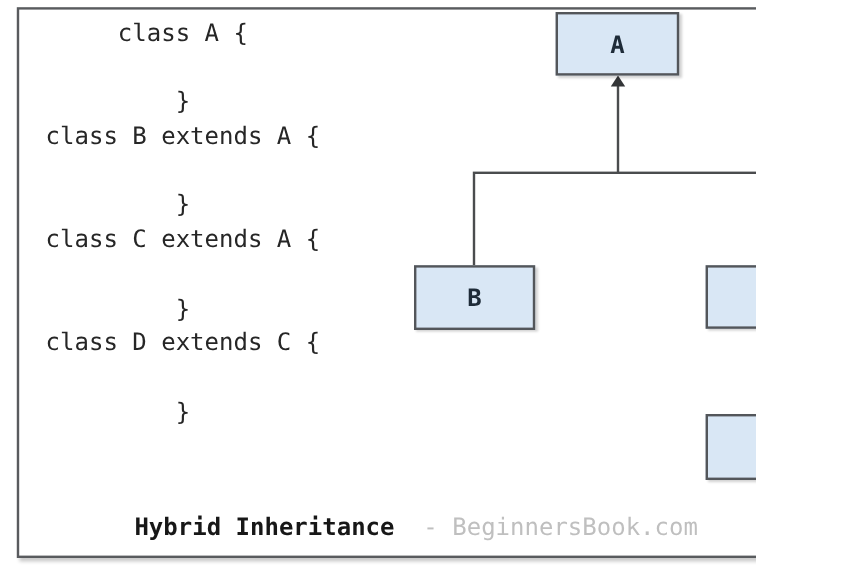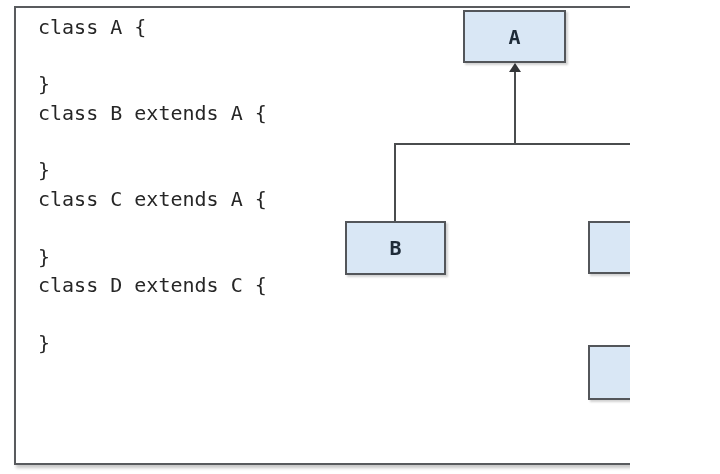--- a/index.html
+++ b/index.html
@@ -4,20 +4,21 @@
 <style>
   * { margin: 0; padding: 0; box-sizing: border-box; }
   html, body { background: #ffffff; }
   #stage {
     position: relative;
     width: 630px;
     height: 474px;
     background: #ffffff;
     overflow: hidden;
     font-family: "DejaVu Sans Mono", "Liberation Mono", monospace;
+    text-align: center;
   }
   .frame {
     position: absolute;
     left: 14px; top: 6px;
     width: 699px; height: 459px;
     border: 2px solid #595b5e;
     background: #ffffff;
     box-shadow: 2px 3px 3px rgba(0,0,0,0.22);
   }
   .code-block {
@@ -126,13 +127,17 @@
       <span>B</span>
     </div>
     <div class="node node-c">
       <span>C</span>
     </div>
     <div class="node node-d">
       <span>D</span>
     </div>
   </div>
 
+  <div class="caption">
+    <span class="caption-title">Hybrid Inheritance</span>
+    <span class="caption-source">- BeginnersBook.com</span>
+  </div>
 </div>
 
 </body></html>

